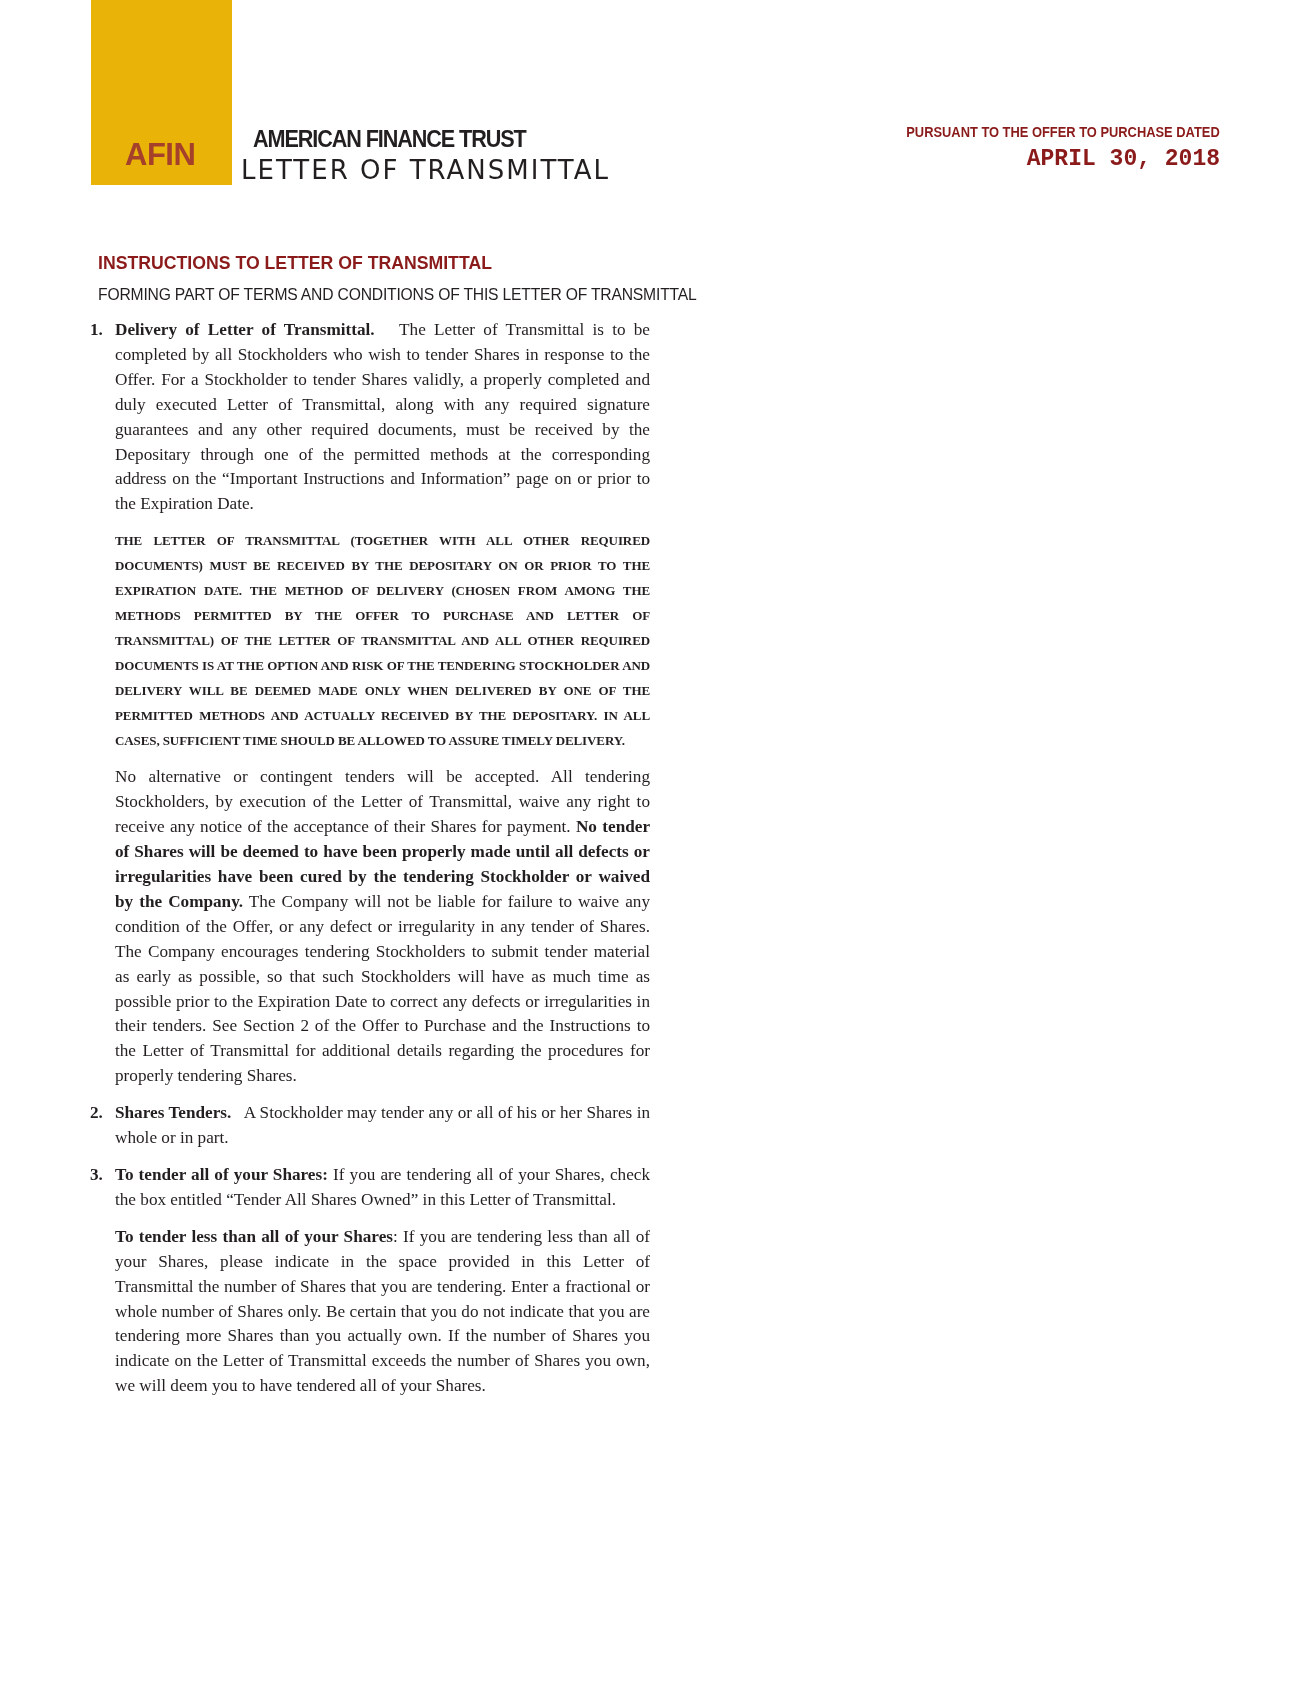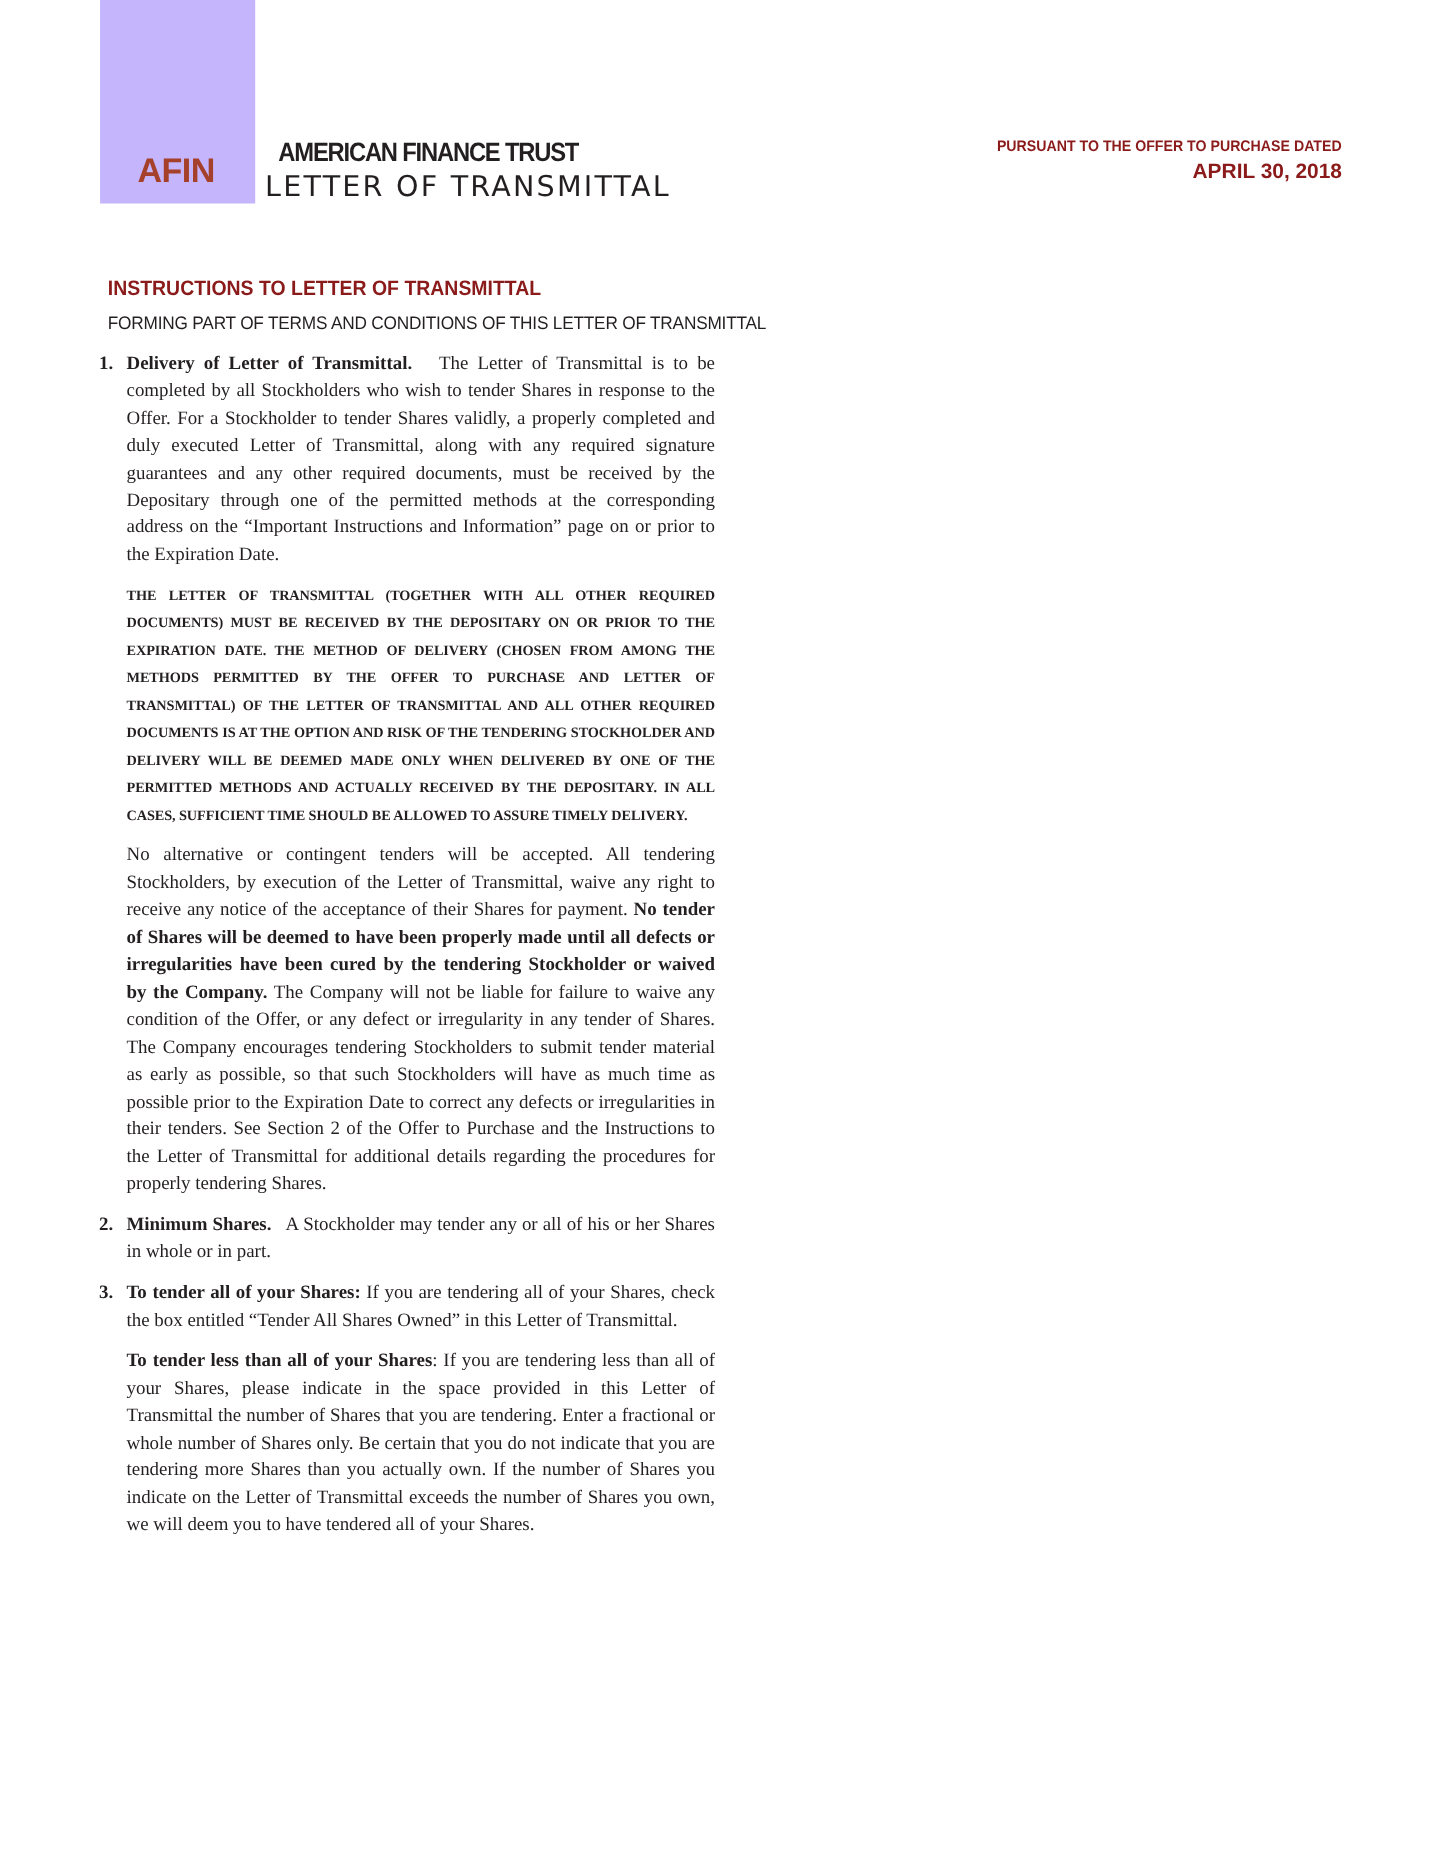--- a/index.html
+++ b/index.html
@@ -1,28 +1,28 @@
 <!DOCTYPE html>
 <html><head>
 <meta charset="utf-8">
 <style>
   html, body { margin:0; padding:0; background:#ffffff; }
   body { width:1313px; height:1688px; position:relative; overflow:hidden;
          font-family:"Liberation Serif", "DejaVu Serif", serif; color:#231f20; }
-  .logo-box { position:absolute; left:91px; top:0; width:141px; height:185px; background:#c4b5fd; }
+  .logo-box { position:absolute; left:91px; top:0; width:141px; height:185px; background:#eab308; }
   .logo-text { position:absolute; left:34px; top:137px; font-family:"Liberation Sans", sans-serif;
                font-weight:bold; font-size:31px; color:#a5402b; letter-spacing:-0.5px; }
   .brand { position:absolute; left:253px; top:125px; font-family:"Liberation Sans", sans-serif;
            font-weight:bold; font-size:24px; color:#231f20; letter-spacing:-1.2px; transform:scaleX(0.9); transform-origin:left; }
   .doc-title { position:absolute; left:241px; top:155px; font-family:"DejaVu Sans", sans-serif;
                font-weight:200; font-size:26px; color:#231f20; letter-spacing:2px; font-weight:normal; }
   .pursuant { position:absolute; right:93px; top:124px; font-family:"Liberation Sans", sans-serif;
               font-weight:bold; font-size:14px; color:#8b1a1a; transform:scaleX(0.92); transform-origin:right; }
-  .date { position:absolute; right:93px; top:146px; font-family:Liberation Sans, sans-serif;
-          font-weight:bold; font-size:19px; color:#8b1a1a; }
+  .date { position:absolute; right:93px; top:146px; font-family:Liberation Mono, monospace;
+          font-weight:bold; font-size:23px; color:#8b1a1a; }
   .section-title { position:absolute; left:98px; top:252px; font-family:"Liberation Sans", sans-serif;
                    font-weight:bold; font-size:19px; color:#8b1a1a; transform:scaleX(0.93); transform-origin:left; }
   .section-sub { position:absolute; left:98px; top:285px; font-family:"Liberation Sans", sans-serif;
                  font-size:16.5px; color:#231f20; letter-spacing:-0.2px; font-weight:normal; transform:scaleX(0.95); transform-origin:left; }
   .col { position:absolute; top:318px; font-size:17.2px; line-height:24.9px; text-align:justify; }
   .col-left { left:90px; width:560px; }
   .col-right { left:690px; width:530px; }
   .item { position:relative; padding-left:25px; margin:0 0 12px 0; }
   .item .num { position:absolute; left:0; top:0; font-weight:bold; }
   p { margin:0 0 12px 0; }
@@ -46,21 +46,21 @@
 
 <div class="col col-left">
   <div class="item">
     <span class="num">1.</span>
     <p><span class="b">Delivery of Letter of Transmittal.</span>&nbsp;&nbsp; <span>The Letter of Transmittal is to be completed by all Stockholders who wish to tender Shares in response to the Offer. For a Stockholder to tender Shares validly, a properly completed and duly executed Letter of Transmittal, along with any required signature guarantees and any other required documents, must be received by the Depositary through one of the permitted methods at the corresponding address on the “Important Instructions and Information” page on or prior to the Expiration Date.</span></p>
     <p class="caps">THE LETTER OF TRANSMITTAL (TOGETHER WITH ALL OTHER REQUIRED DOCUMENTS) MUST BE RECEIVED BY THE DEPOSITARY ON OR PRIOR TO THE EXPIRATION DATE. THE METHOD OF DELIVERY (CHOSEN FROM AMONG THE METHODS PERMITTED BY THE OFFER TO PURCHASE AND LETTER OF TRANSMITTAL) OF THE LETTER OF TRANSMITTAL AND ALL OTHER REQUIRED DOCUMENTS IS AT THE OPTION AND RISK OF THE TENDERING STOCKHOLDER AND DELIVERY WILL BE DEEMED MADE ONLY WHEN DELIVERED BY ONE OF THE PERMITTED METHODS AND ACTUALLY RECEIVED BY THE DEPOSITARY. IN ALL CASES, SUFFICIENT TIME SHOULD BE ALLOWED TO ASSURE TIMELY DELIVERY.</p>
     <p><span>No alternative or contingent tenders will be accepted. All tendering Stockholders, by execution of the Letter of Transmittal, waive any right to receive any notice of the acceptance of their Shares for payment.</span> <span class="b">No tender of Shares will be deemed to have been properly made until all defects or irregularities have been cured by the tendering Stockholder or waived by the Company.</span> <span>The Company will not be liable for failure to waive any condition of the Offer, or any defect or irregularity in any tender of Shares. The Company encourages tendering Stockholders to submit tender material as early as possible, so that such Stockholders will have as much time as possible prior to the Expiration Date to correct any defects or irregularities in their tenders. See Section 2 of the Offer to Purchase and the Instructions to the Letter of Transmittal for additional details regarding the procedures for properly tendering Shares.</span></p>
   </div>
   <div class="item">
     <span class="num">2.</span>
-    <p><span class="b">Minimum Shares.</span>&nbsp;&nbsp; <span>A Stockholder may tender any or all of his or her Shares in whole or in part.</span></p>
+    <p><span class="b">Shares Tenders.</span>&nbsp;&nbsp; <span>A Stockholder may tender any or all of his or her Shares in whole or in part.</span></p>
   </div>
   <div class="item">
     <span class="num">3.</span>
     <p><span class="u">To tender all of your Shares:</span> <span>If you are tendering all of your Shares, check the box entitled “Tender All Shares Owned” in this Letter of Transmittal.</span></p>
     <p><span class="u">To tender less than all of your Shares</span><span>: If you are tendering less than all of your Shares, please indicate in the space provided in this Letter of Transmittal the number of Shares that you are tendering. Enter a fractional or whole number of Shares only. Be certain that you do not indicate that you are tendering more Shares than you actually own. If the number of Shares you indicate on the Letter of Transmittal exceeds the number of Shares you own, we will deem you to have tendered all of your Shares.</span></p>
   </div>
 </div>
 
 <div class="col col-right" style="top:318px;">
 </div>

